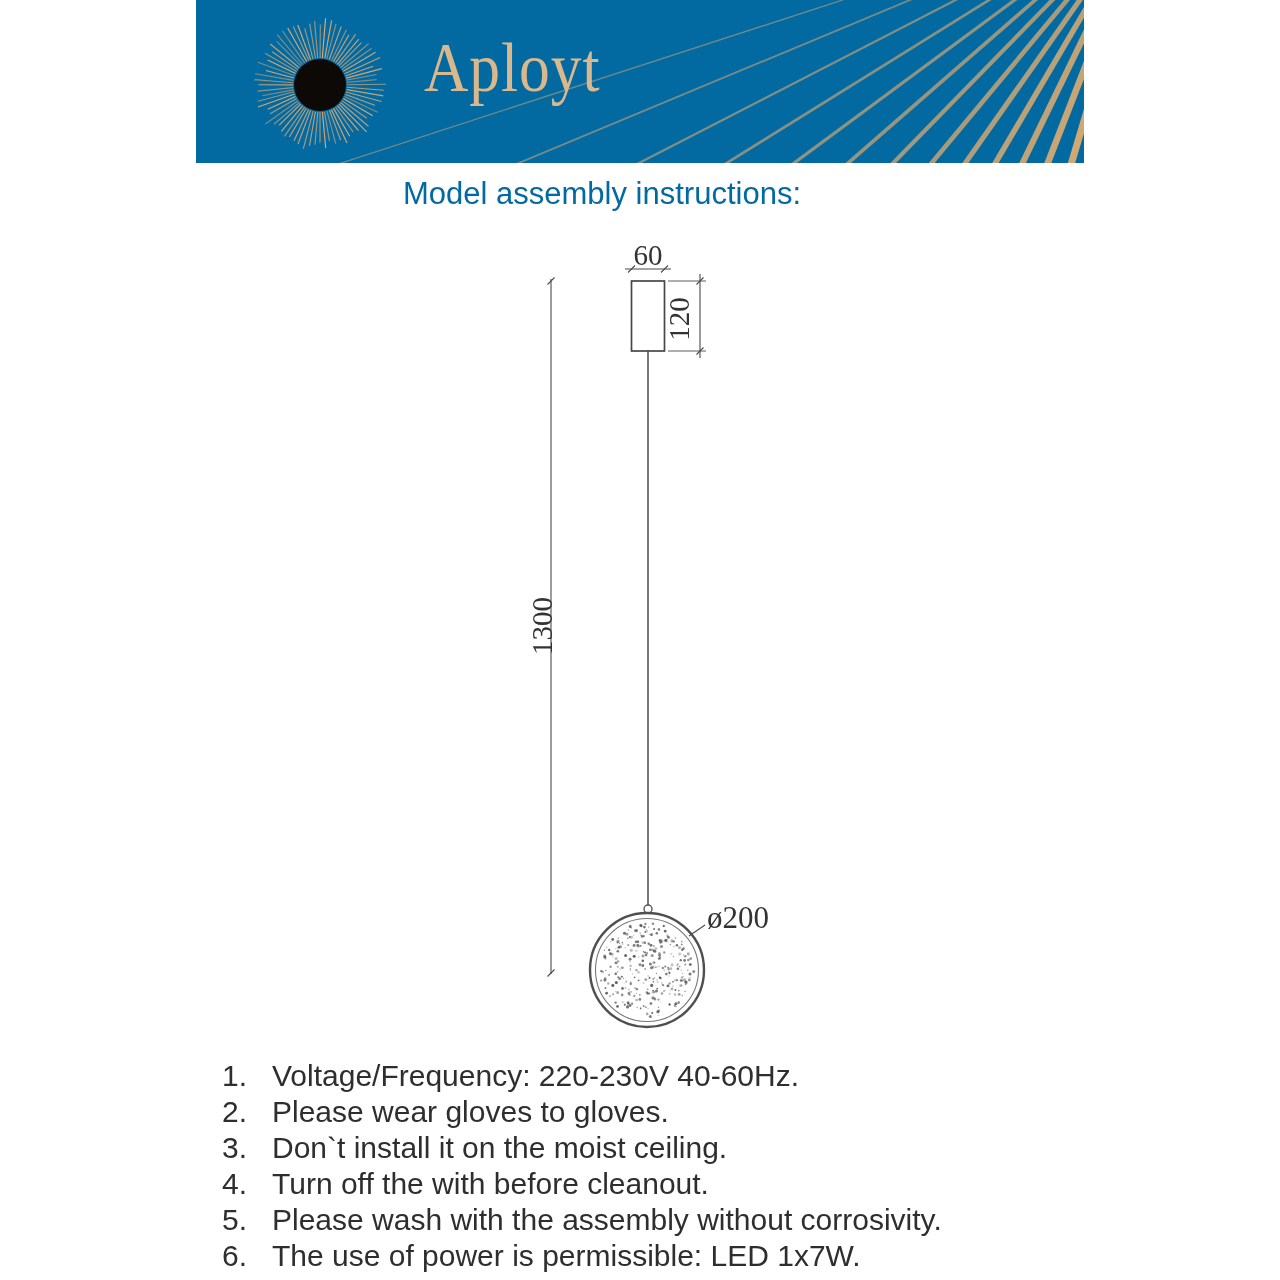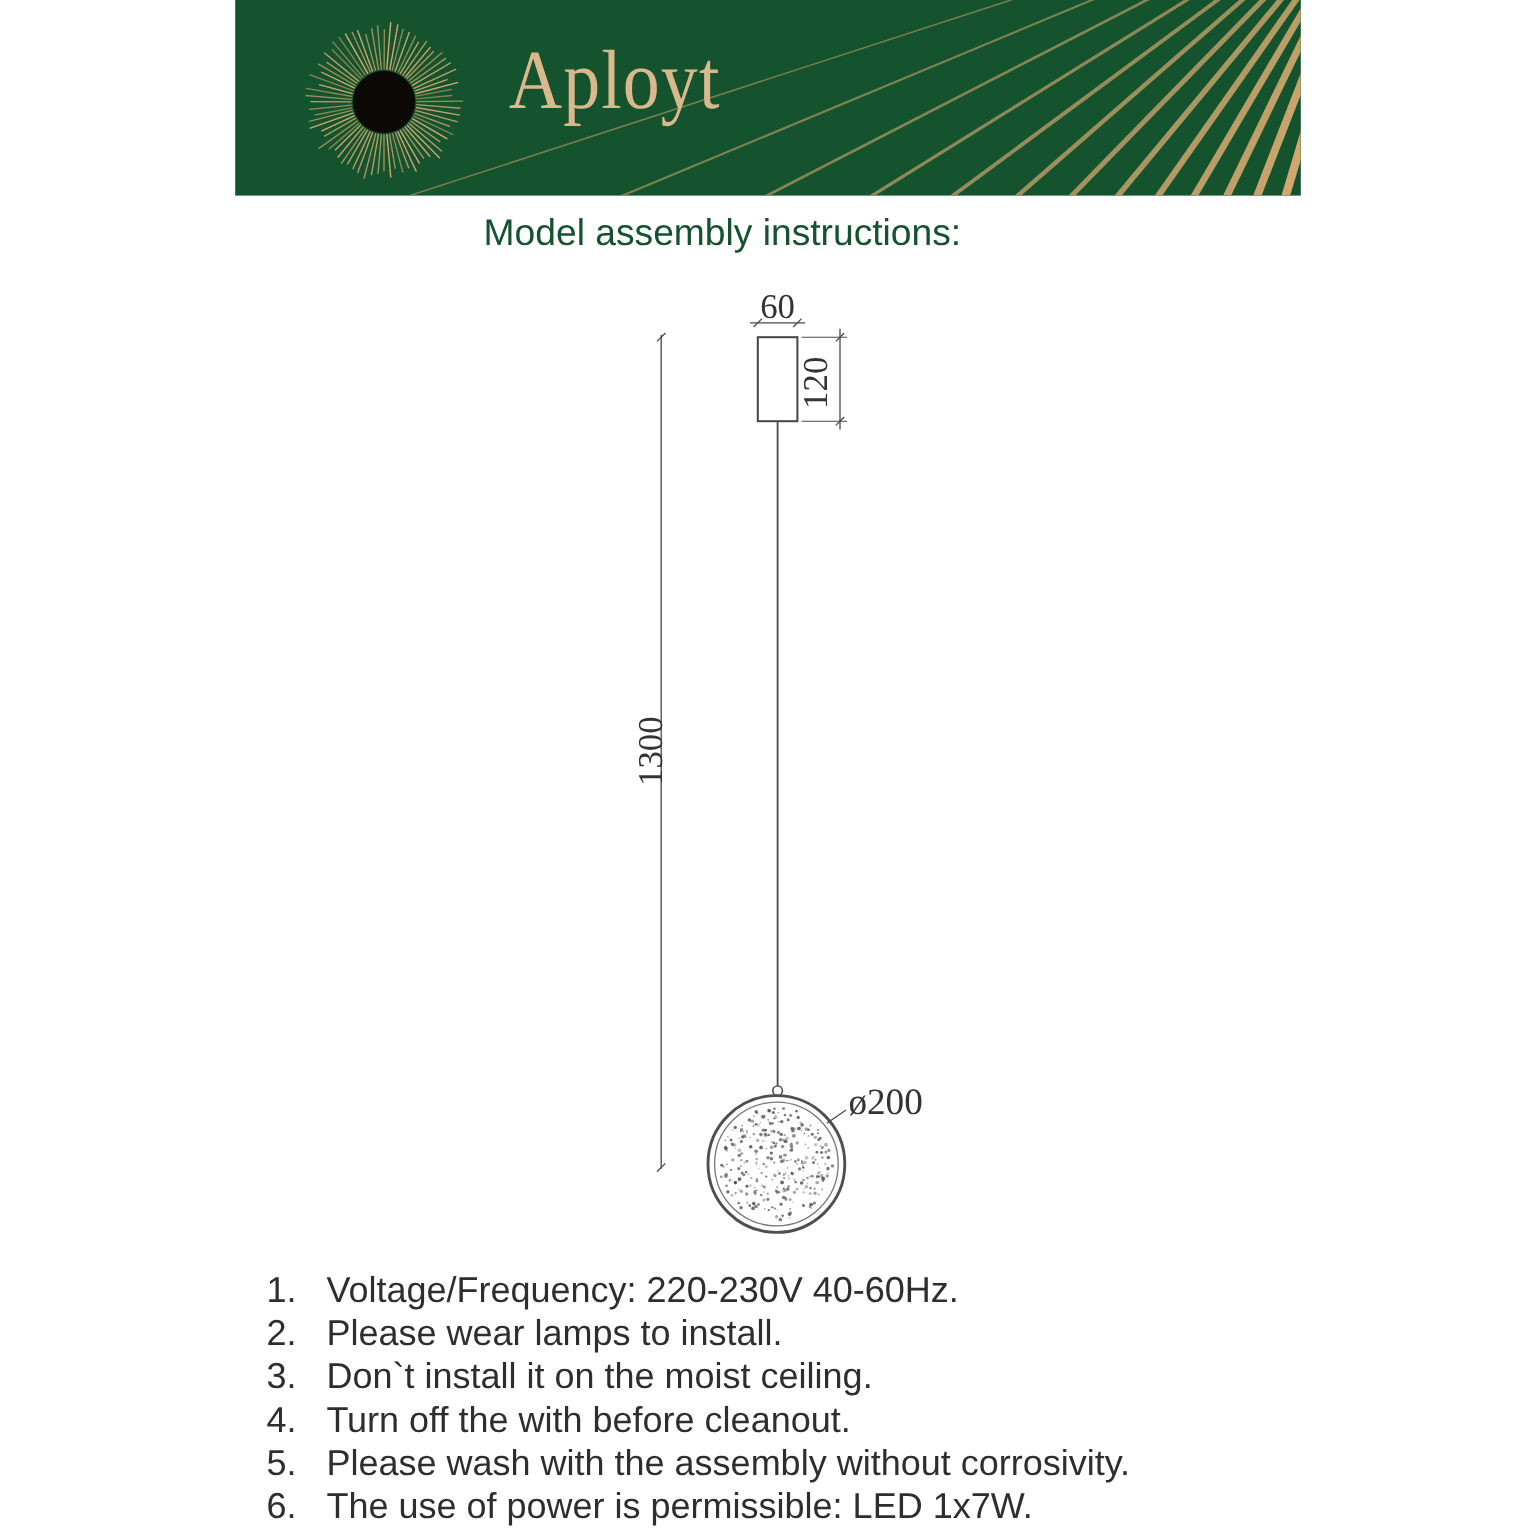--- a/index.html
+++ b/index.html
@@ -1,30 +1,30 @@
 <!DOCTYPE html>
 <html><head>
 <meta charset="utf-8">
 <style>
   * { margin:0; padding:0; box-sizing:border-box; }
   html,body { width:1280px; height:1280px; background:#ffffff; position:relative;
               font-family:"Liberation Sans", sans-serif; }
 
   
   .banner { position:absolute; left:196px; top:0; width:888px; height:163px;
-            background:#14532d; overflow:hidden; }
+            background:#0369a1; overflow:hidden; }
   .banner svg { position:absolute; left:0; top:0; }
   .brand-text { position:absolute; left:228px; top:28px;
                 font-family:"Liberation Serif", serif;
                 font-size:70px; line-height:80px; color:#d8b88c;
                 letter-spacing:1px; transform:scaleX(0.88); transform-origin:left center; }
 
   
   .title-block { position:absolute; left:202px; top:175px; width:800px; text-align:center;
-                 color:#14532d; }
+                 color:#0369a1; }
   .title-line { font-size:31px; line-height:37px; font-weight:400; }
   .model-line { font-size:31px; line-height:36px; font-weight:400; }
 
   
   .drawing { position:absolute; left:508px; top:238px; width:290px; height:810px; }
   .dim-label { font-family:"Liberation Serif", serif; font-size:29px; fill:#333333; }
   .dim-label-big { font-family:"Liberation Serif", serif; font-size:31px; fill:#333333; }
 
   
   .instructions { position:absolute; left:222px; top:1058px; width:880px; color:#2e2e2e; }
@@ -497,21 +497,21 @@
 </svg>
 </div>
 
 <div class="instructions">
   <div class="instr-row">
     <span class="instr-num">1.</span>
     <span class="instr-text">Voltage/Frequency: 220-230V 40-60Hz.</span>
   </div>
   <div class="instr-row">
     <span class="instr-num">2.</span>
-    <span class="instr-text">Please wear lamps to install.</span>
+    <span class="instr-text">Please wear gloves to gloves.</span>
   </div>
   <div class="instr-row">
     <span class="instr-num">3.</span>
     <span class="instr-text">Don`t install it on the moist ceiling.</span>
   </div>
   <div class="instr-row">
     <span class="instr-num">4.</span>
     <span class="instr-text">Turn off the with before cleanout.</span>
   </div>
   <div class="instr-row">

